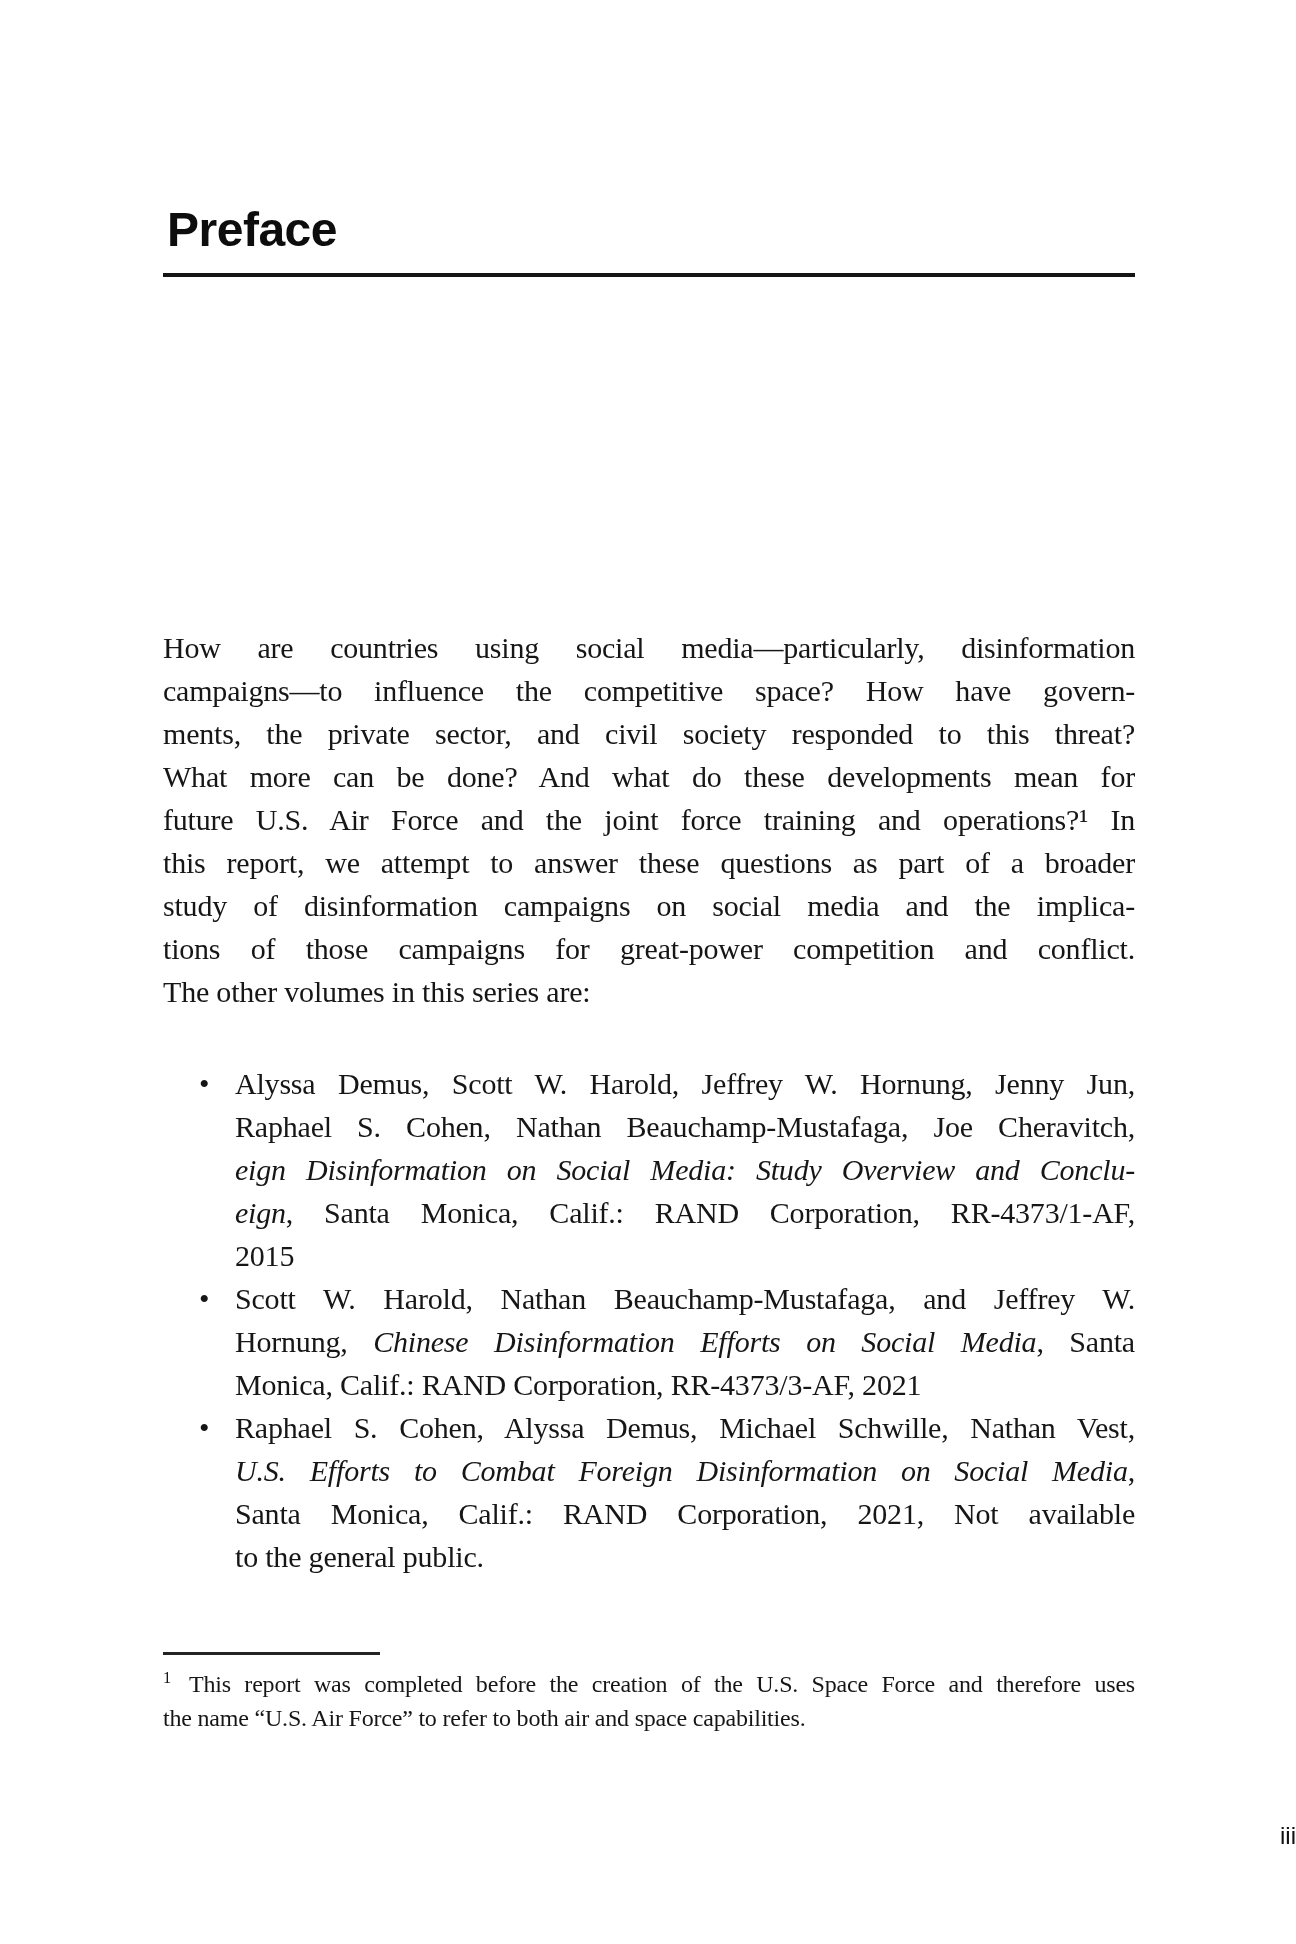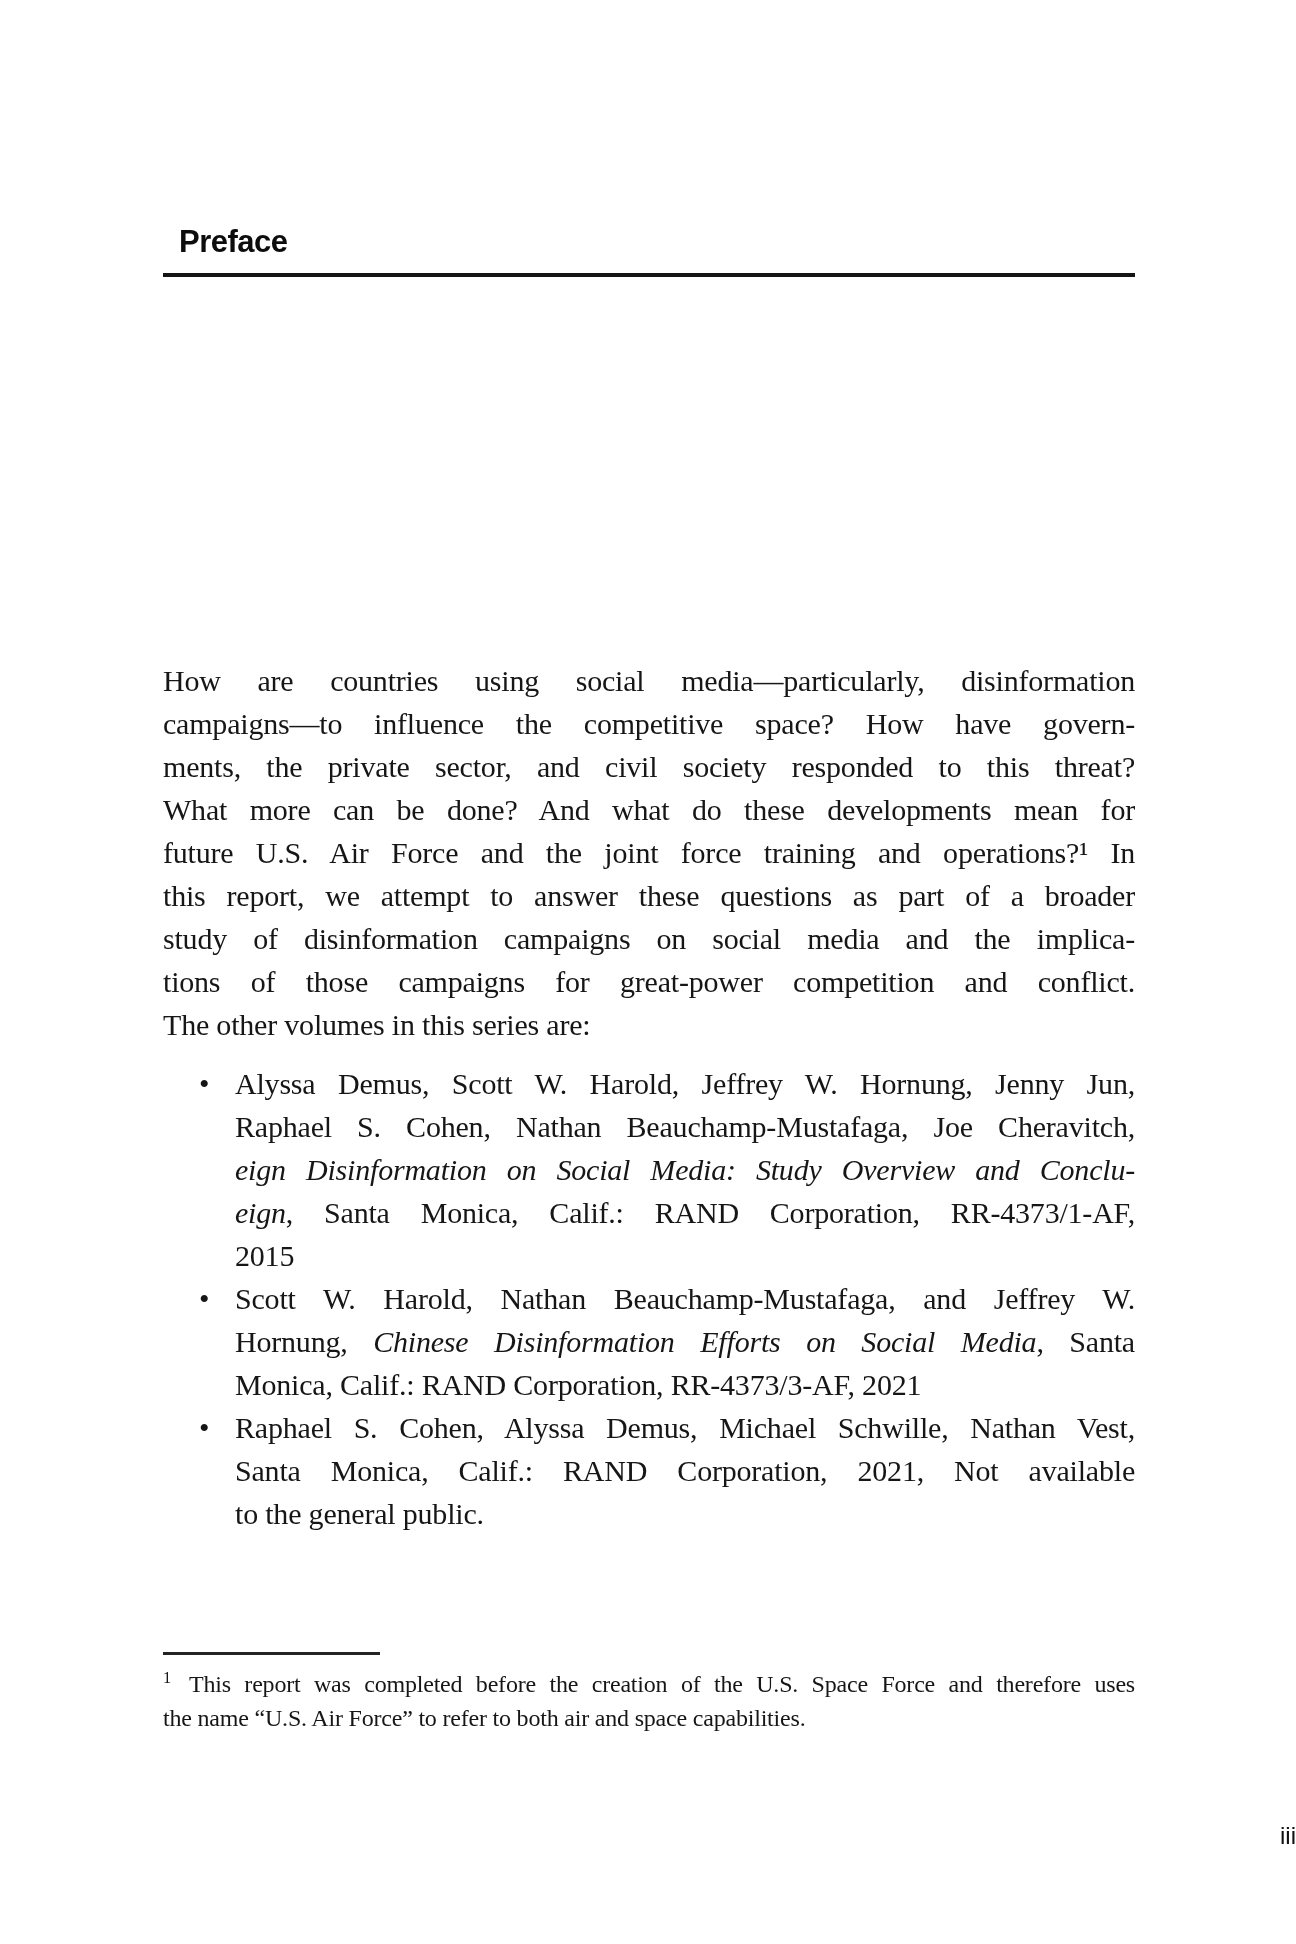--- a/index.html
+++ b/index.html
@@ -10,32 +10,32 @@
     margin: 0 auto;
     background: #ffffff;
     font-family: "Liberation Serif", serif;
     color: #161616;
     overflow: hidden;
   }
   .abs { position: absolute; left: 163px; width: 972px; }
 
   .heading {
     top: 204px;
-    margin: 16px;
+    margin: 4px;
     font-family: "Liberation Sans", sans-serif;
     font-weight: 700;
-    font-size: 31px;
+    font-size: 48px;
     line-height: 44px;
     letter-spacing: -0.5px;
     color: #0d0d0d;
   }
   .heading-rule { top: 273px; height: 4px; background: #151515; }
 
   .bodytext { font-size: 30px; line-height: 43px; letter-spacing: -0.2px; }
-  .paragraph { top: 659px; }
+  .paragraph { top: 626px; }
 
   .tline { width: 100%; }
   .tline.just { text-align: justify; text-align-last: justify; }
   .it { font-style: italic; }
 
   .volumes { top: 1062px; margin: 0; padding: 0; list-style: none; }
   .volumes li { position: relative; padding-left: 72px; }
   .bullet {
     position: absolute;
     left: 36px;
@@ -102,20 +102,21 @@
       <div>
           <div class="tline just"><span>Scott W. Harold, Nathan Beauchamp-Mustafaga, and Jeffrey W.</span></div>
           <div class="tline just"><span>Hornung, </span><span class="it">Chinese Disinformation Efforts on Social Media</span><span>, Santa</span></div>
           <div class="tline"><span>Monica, Calif.: RAND Corporation, RR-4373/3-AF, 2021</span></div>
         </div>
     </li>
     <li>
       <span class="bullet">•</span>
       <div>
           <div class="tline just"><span>Raphael S. Cohen, Alyssa Demus, Michael Schwille, Nathan Vest,</span></div>
+          <div class="tline just"><span class="it">U.S. Efforts to Combat Foreign Disinformation on Social Media</span><span>,</span></div>
           <div class="tline just"><span>Santa Monica, Calif.: RAND Corporation, 2021, Not available</span></div>
           <div class="tline"><span>to the general public.</span></div>
         </div>
     </li>
   </ul>
 
   <div class="abs footnote-rule"></div>
 
   <div class="abs footnote">
     <div class="fn-line just">

